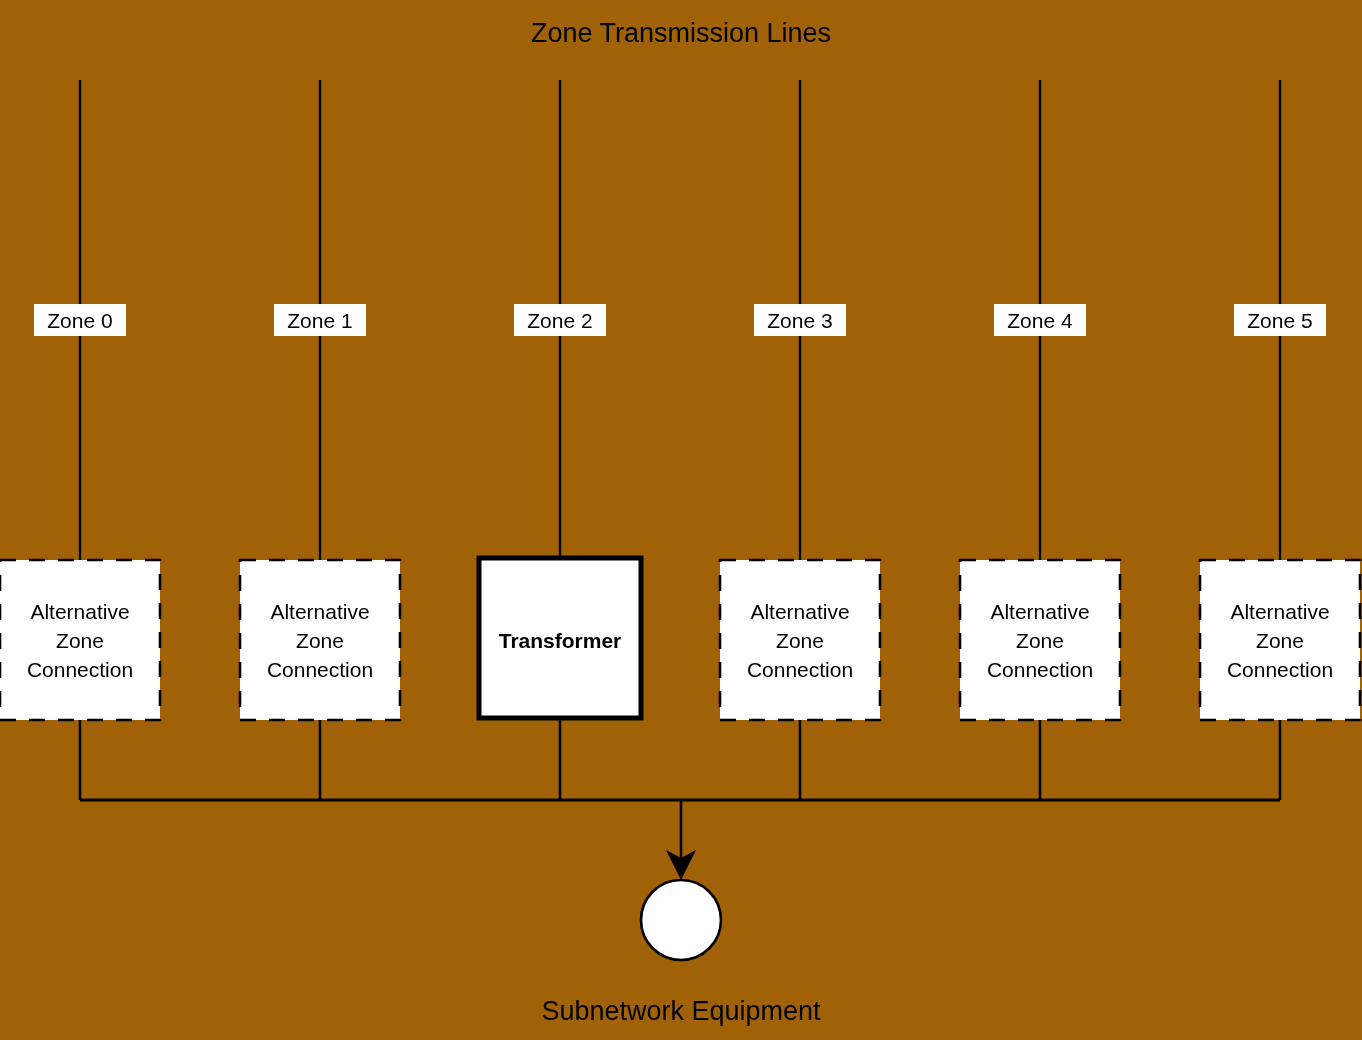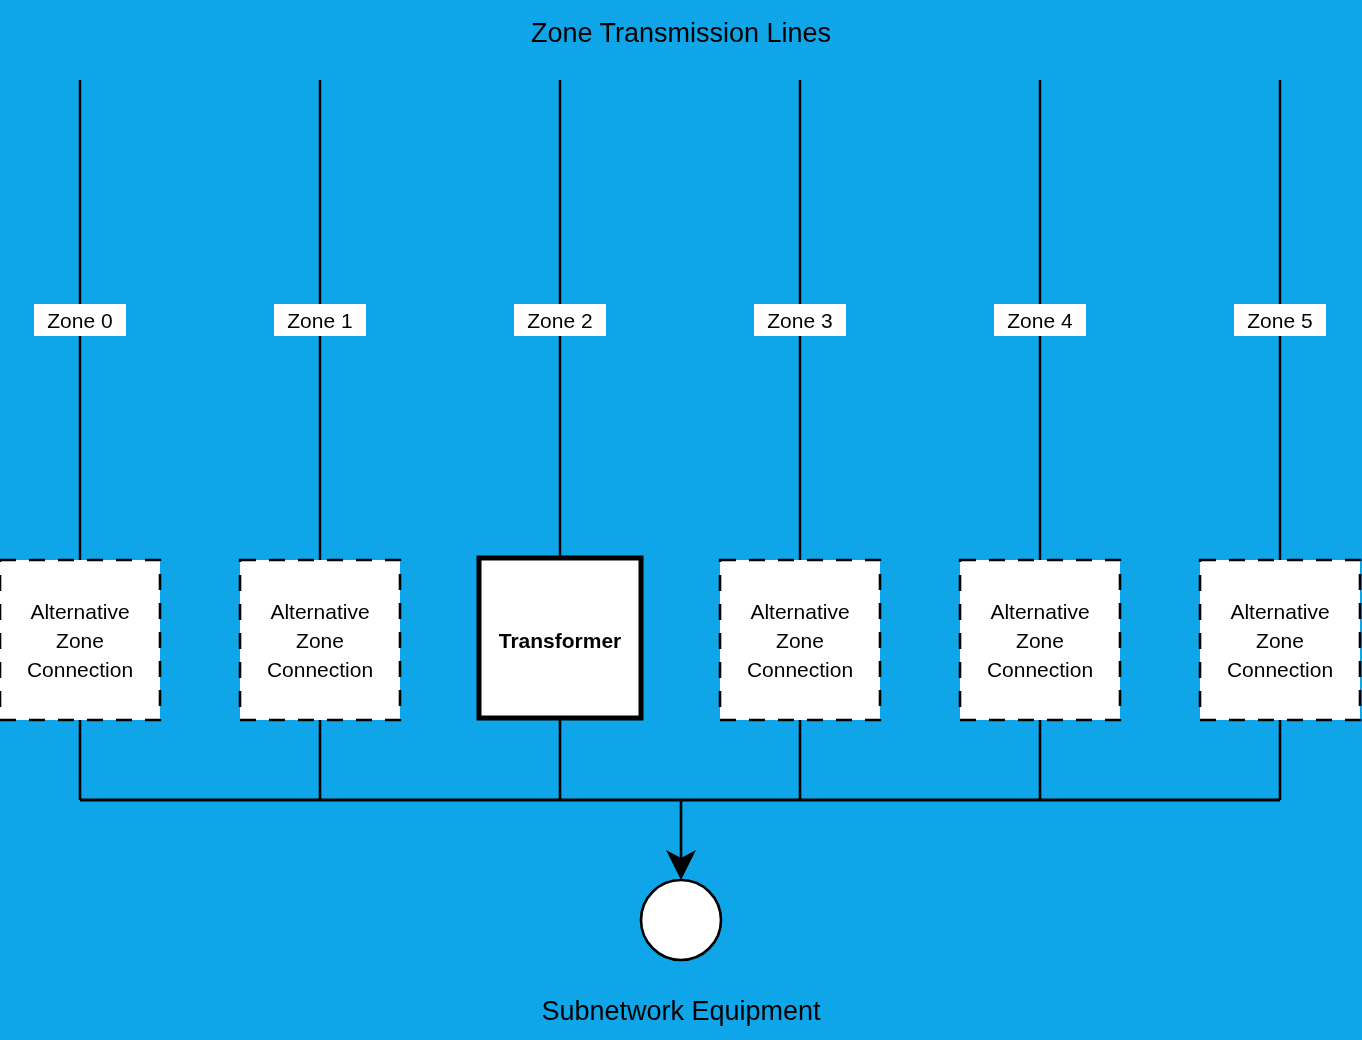--- a/index.html
+++ b/index.html
@@ -10,21 +10,21 @@
   body {
     width: 1362px;
     height: 1040px;
     font-family: "Liberation Sans", sans-serif;
     overflow: hidden;
   }
   #stage {
     position: relative;
     width: 1362px;
     height: 1040px;
-    background: #0ea5e9;
+    background: #a16207;
     overflow: hidden;
   }
   svg.diagram {
     position: absolute;
     left: 0;
     top: 0;
     width: 1362px;
     height: 1040px;
     display: block;
   }

